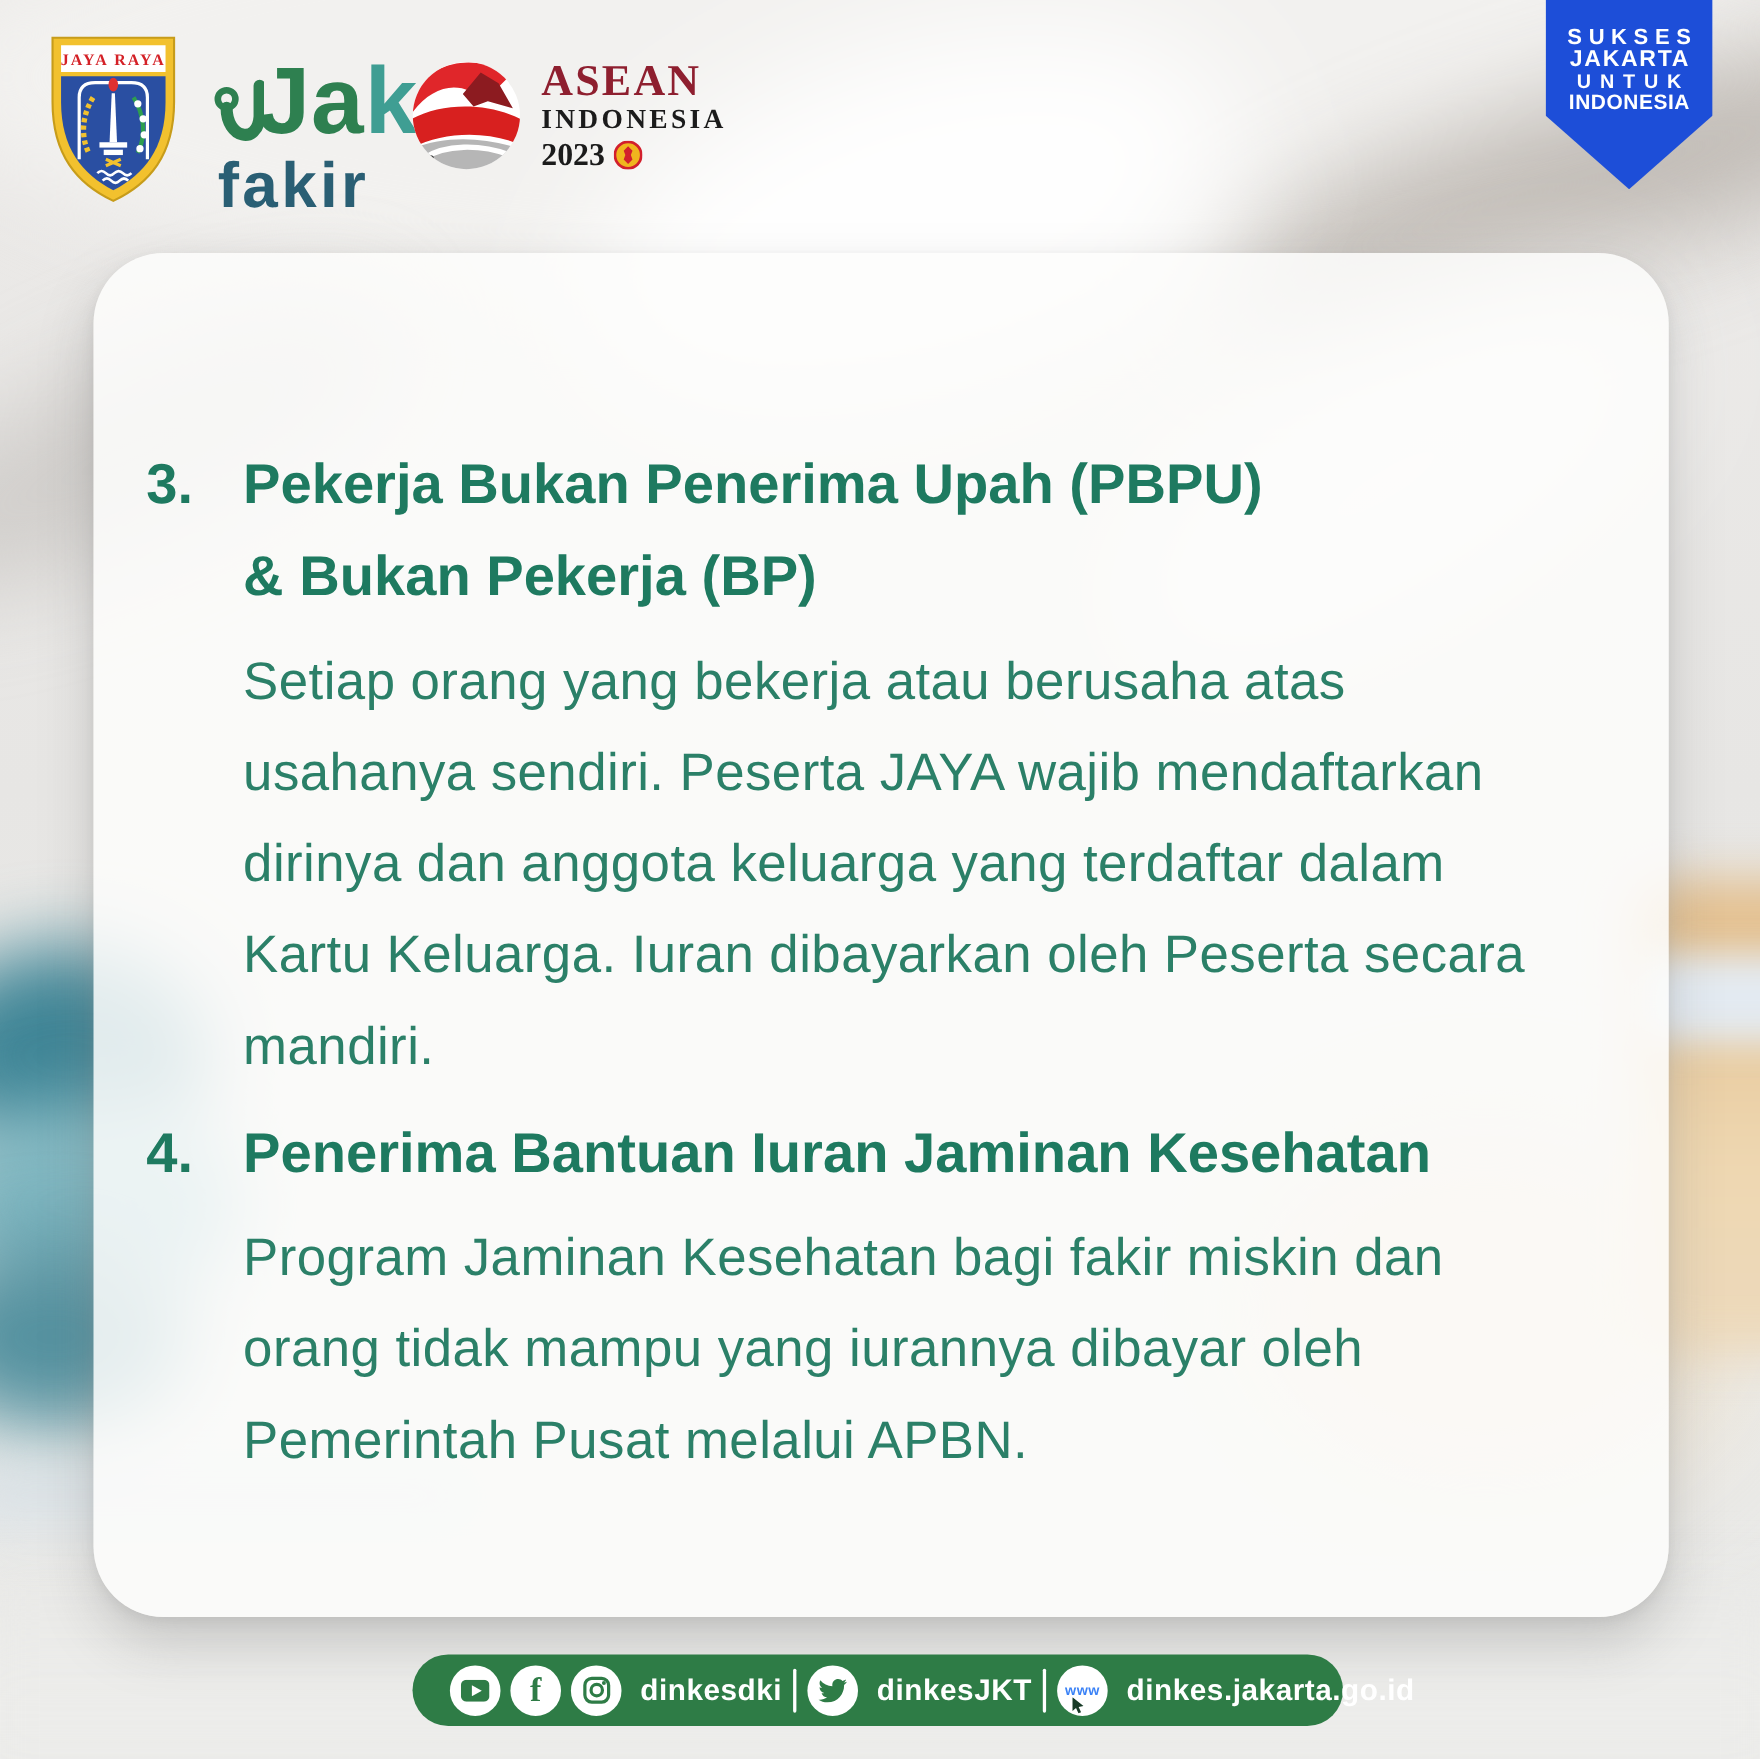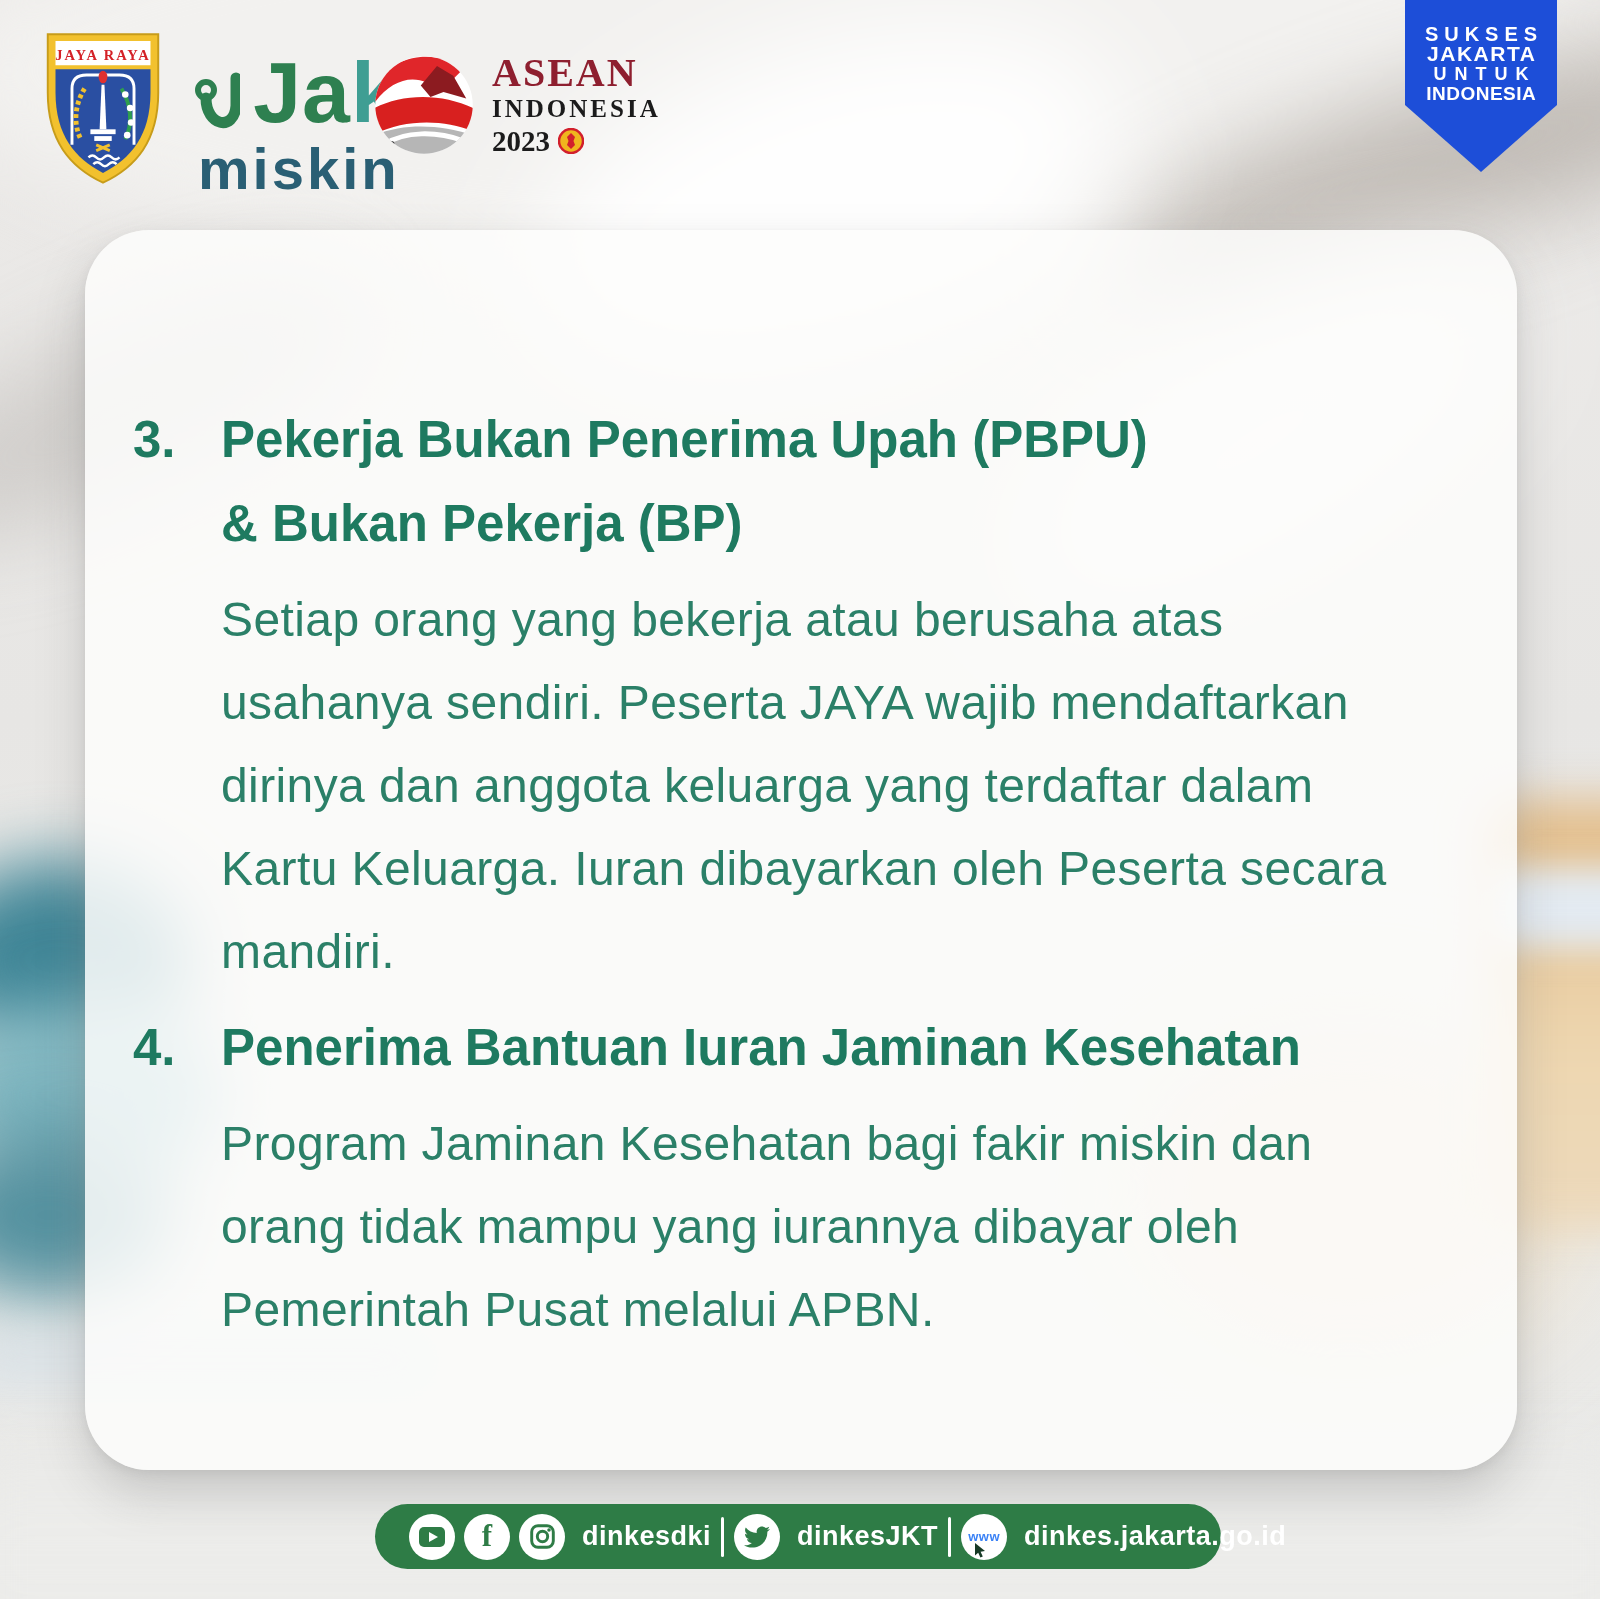--- a/index.html
+++ b/index.html
@@ -122,21 +122,21 @@
   </div>
 
   <div class="jaksehat">
     <div class="jak">
       <svg class="steth" width="46" height="78" viewBox="0 0 46 78">
         <circle cx="12" cy="22" r="8" fill="none" stroke="#2e8050" stroke-width="6"></circle>
         <path d="M12,30 C12,58 40,64 42,38 L42,10" fill="none" stroke="#2e8050" stroke-width="11" stroke-linecap="round"></path>
       </svg>
       <span class="ja">Ja</span><span class="kk">k</span>
     </div>
-    <div class="sehat">miskin</div>
+    <div class="sehat">fakir</div>
   </div>
 
   <div class="asean">
     <svg width="104" height="110" viewBox="0 0 64 64">
       <defs>
           <clipPath id="gclip">
             <circle cx="32" cy="32" r="30"></circle>
           </clipPath>
         </defs>
       <g clip-path="url(#gclip)">

